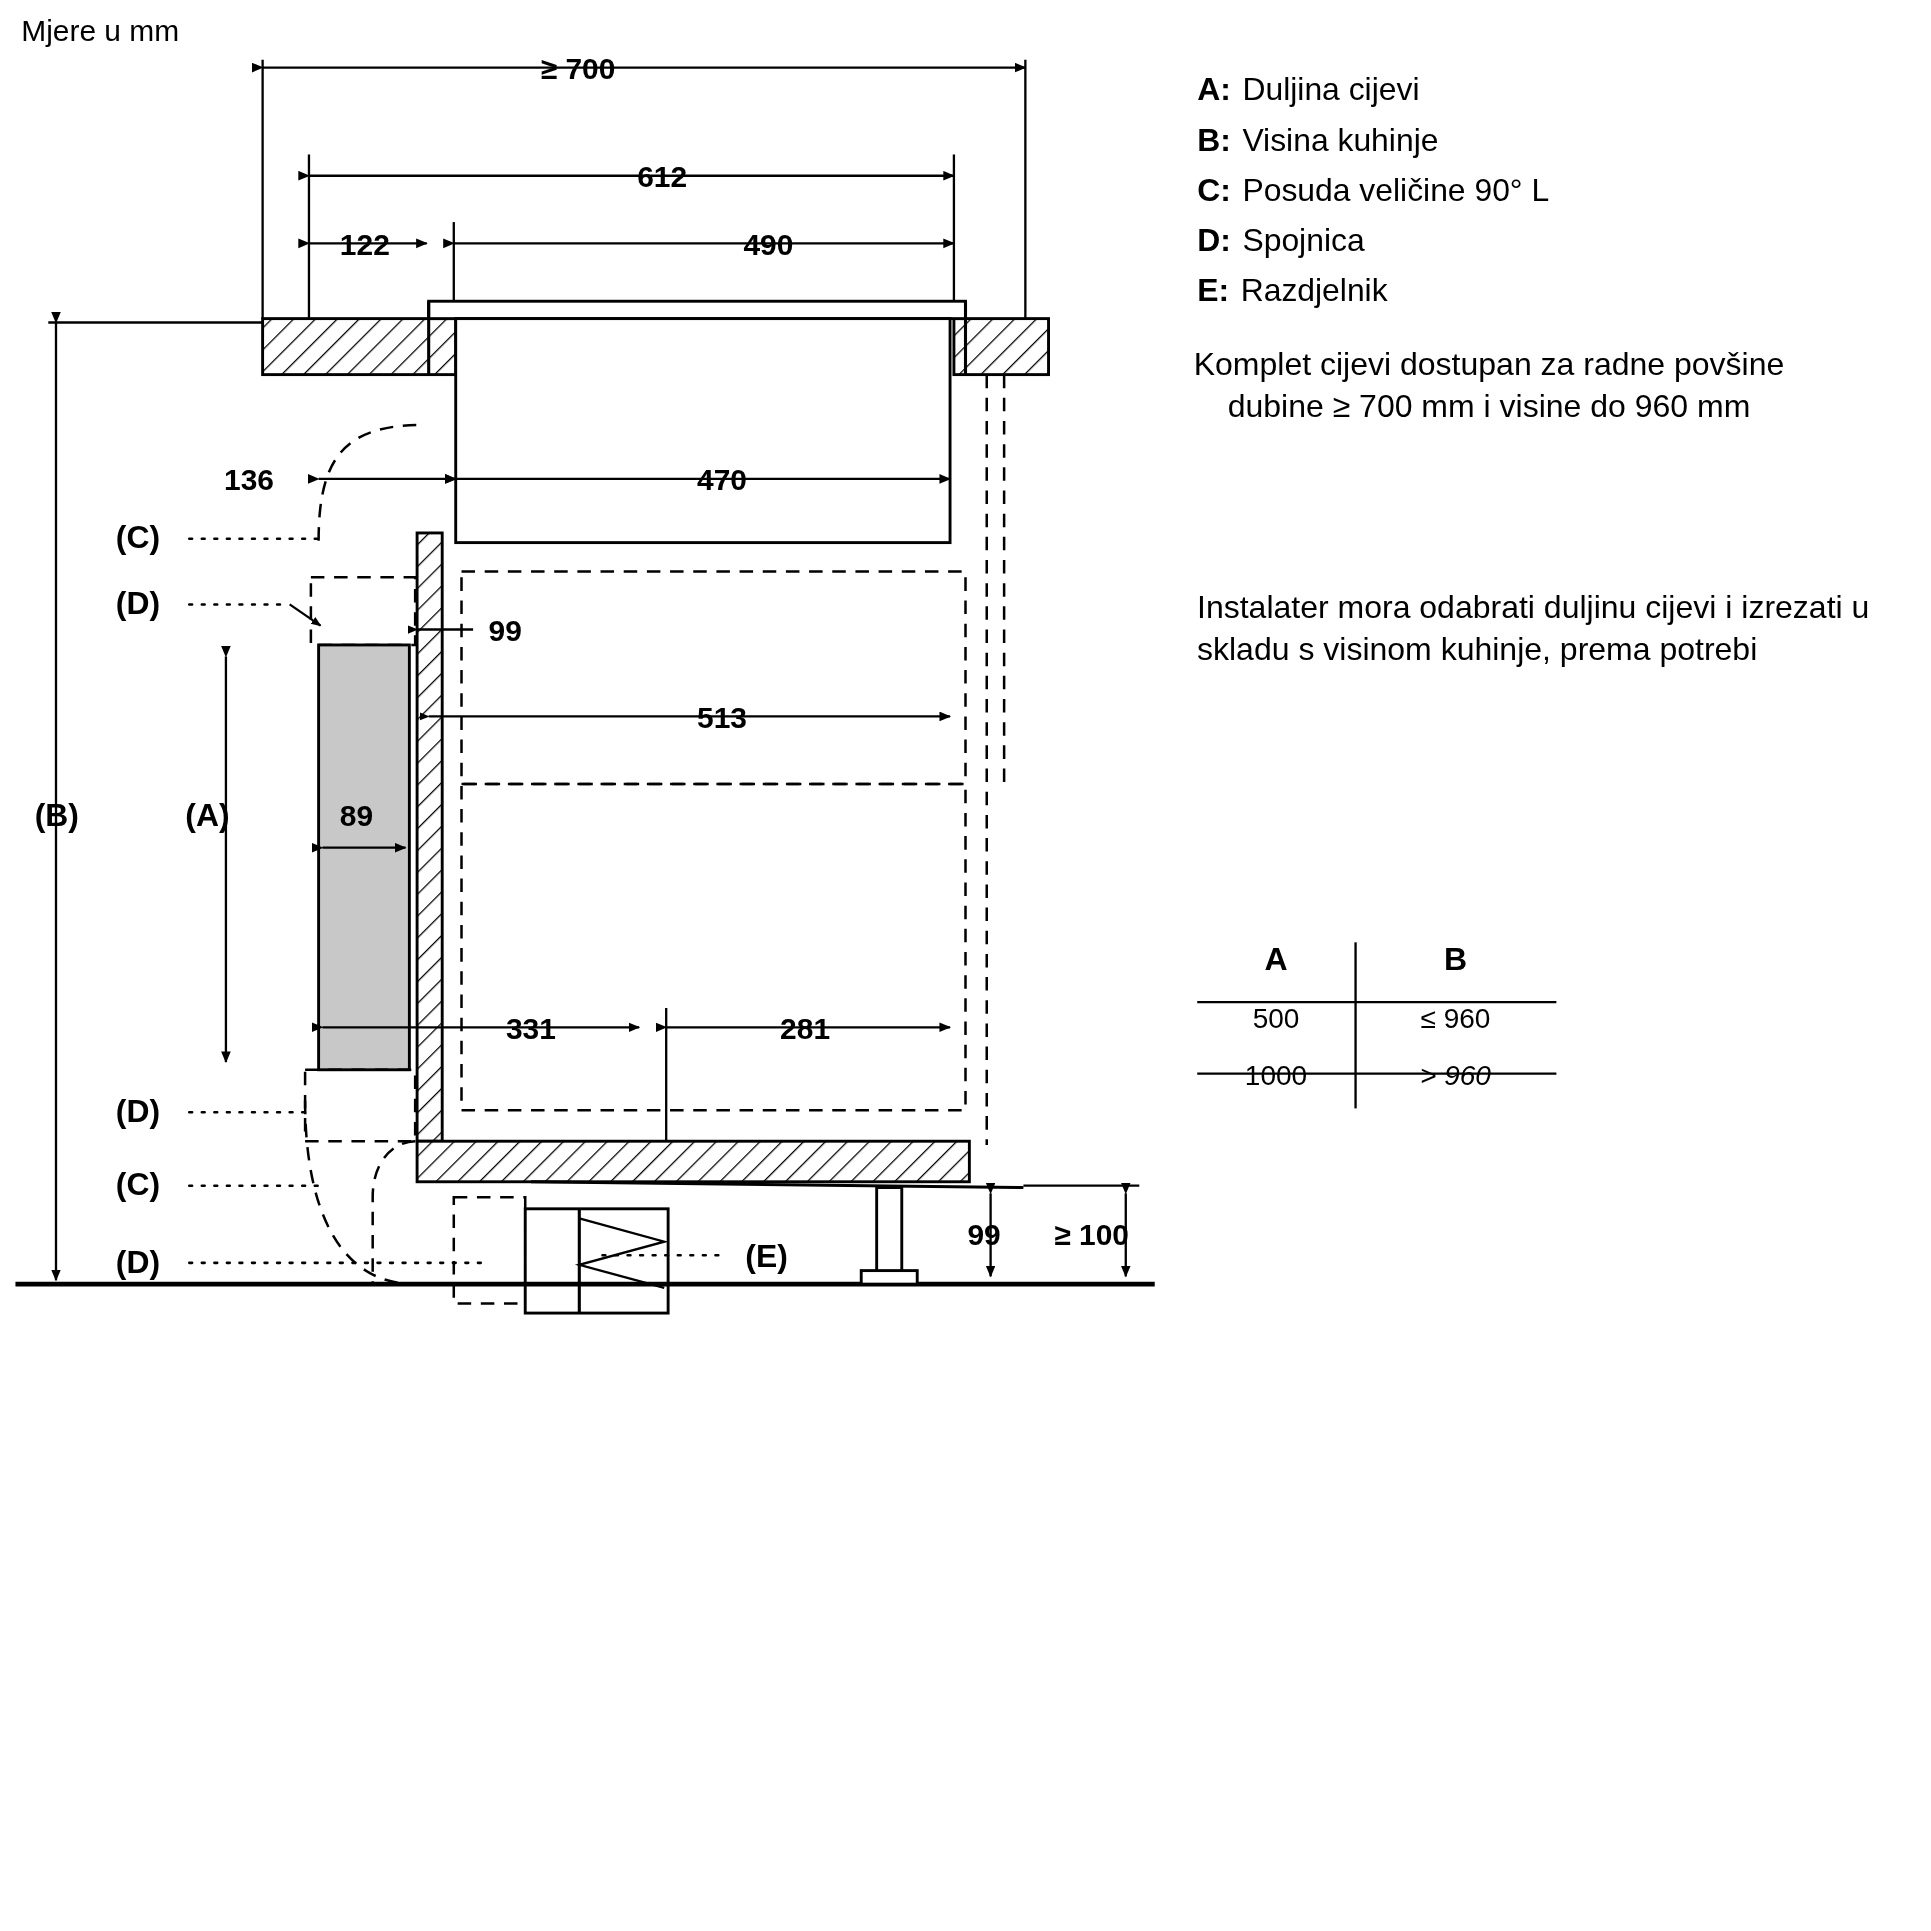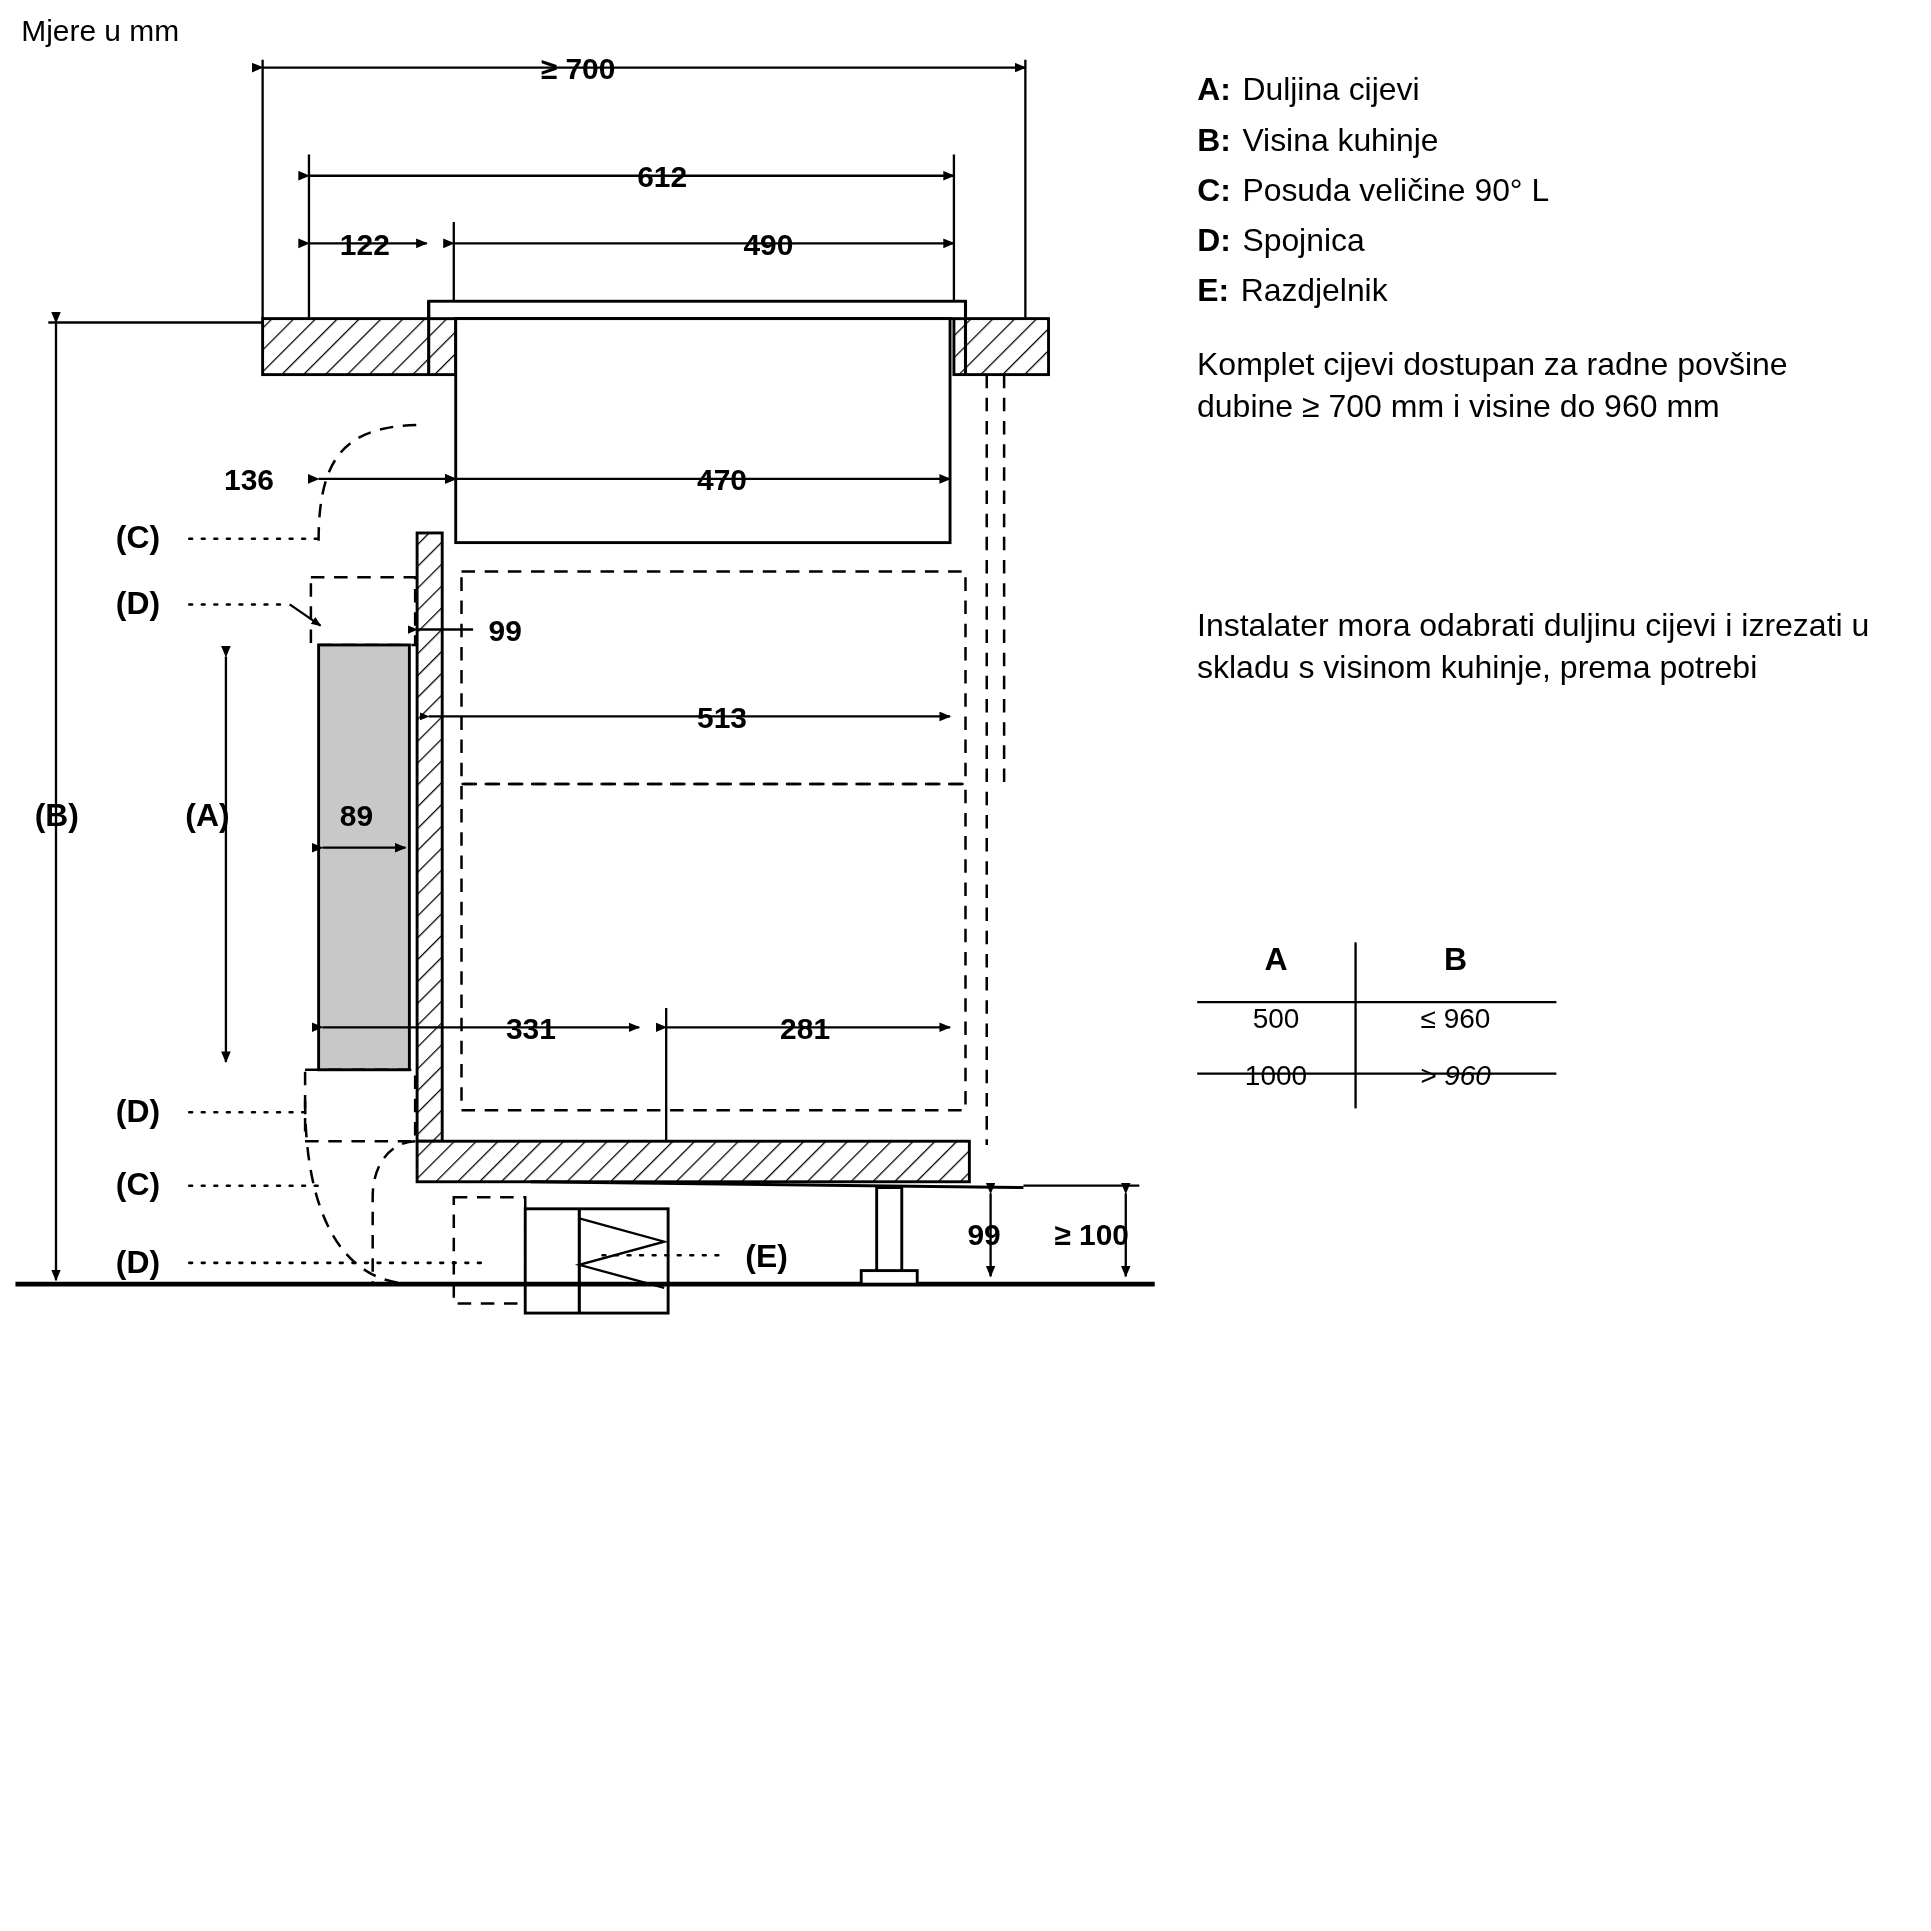--- a/index.html
+++ b/index.html
@@ -208,25 +208,25 @@
       <text class="txt" x="1240" y="208"><tspan class="legend-key">C:</tspan><tspan class="legend-val" dx="12">Posuda veličine 90° L</tspan></text>
       <text class="txt" x="1240" y="260"><tspan class="legend-key">D:</tspan><tspan class="legend-val" dx="12">Spojnica</tspan></text>
       <text class="txt" x="1240" y="312"><tspan class="legend-key">E:</tspan><tspan class="legend-val" dx="12">Razdjelnik</tspan></text>
     </g>
 
     <line class="ln-thin" x1="1240" y1="1038" x2="1612" y2="1038"></line>
     <line class="ln-thin" x1="1240" y1="1112" x2="1612" y2="1112"></line>
     <line class="ln-thin" x1="1404" y1="976" x2="1404" y2="1148"></line>
   </svg>
 
-  <div style="position:absolute; left:1197px; top:343px; width:686px;" class="txt">
+  <div style="position:absolute; left:1146px; top:343px; width:686px;text-align:center;" class="txt">
     <div class="para" style="line-height:1.32;">Komplet cijevi dostupan za radne povšine dubine ≥ 700 mm i visine do 960 mm</div>
   </div>
 
-  <div style="position:absolute; left:1197px; top:604px; width:686px;" class="txt">
+  <div style="position:absolute; left:1197px; top:586px; width:686px;" class="txt">
     <div class="para" style="line-height:1.32;">Instalater mora odabrati duljinu cijevi i izrezati u skladu s visinom kuhinje, prema potrebi</div>
   </div>
 
   <div style="position:absolute; left:1197px; top:941px; width:367px;">
     <div style="display:flex;">
       <div style="width:158px; text-align:center;" class="tblhead">A</div>
       <div style="width:201px; text-align:center;" class="tblhead">B</div>
     </div>
     <div style="display:flex; margin-top:25px;">
       <div style="width:158px; text-align:center;" class="tbl">500</div>

